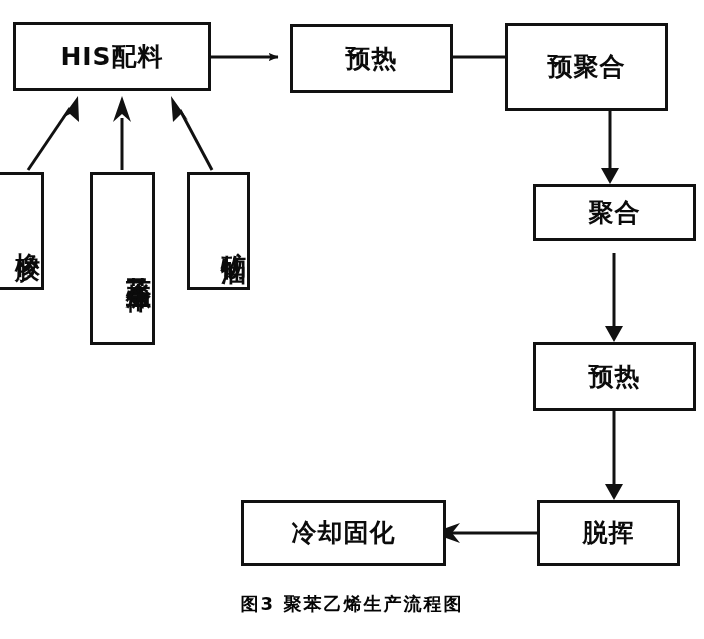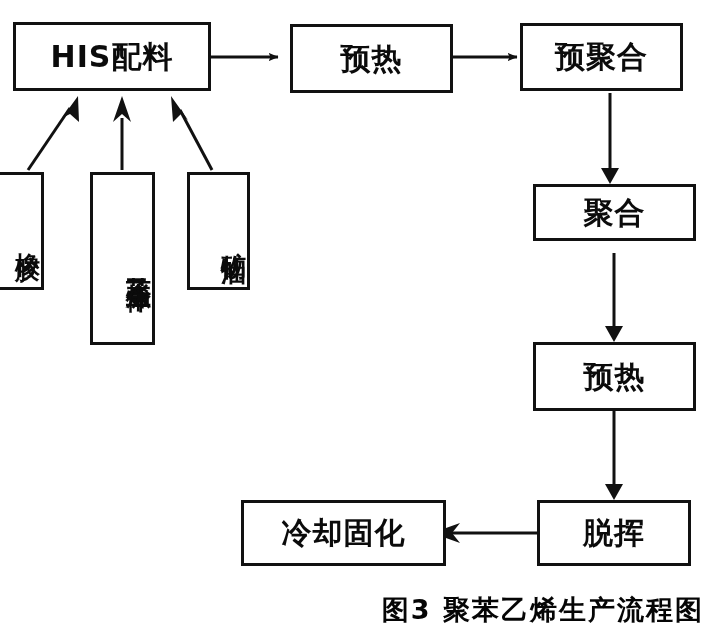--- a/index.html
+++ b/index.html
@@ -39,41 +39,41 @@
     font-weight: 600;
     color: #0b0b0b;
   }
 
   .node .node-label {
     display: block;
     padding: 0 4px;
   }
 
   
-  .node.h { font-size: 30px; }
+  .node.h { font-size: 25px; }
 
   
   .node.v {
     writing-mode: vertical-rl;
     text-orientation: upright;
     font-size: 25px;
     letter-spacing: 3px;
     padding-top: 10px;
     align-items: flex-start;
     justify-content: center;
   }
   .node.v .node-label { padding: 0; }
 
   
   #node-his-batch     { left: 13px;  top: 22px;  width: 198px; height: 69px; }
   #node-preheat-1     { left: 290px; top: 24px;  width: 163px; height: 69px; }
-  #node-prepoly       { left: 520px; top: 23px;  width: 163px; height: 68px; }
+  #node-prepoly       { left: 505px; top: 23px;  width: 163px; height: 88px; }
   #node-polymerize    { left: 533px; top: 184px; width: 163px; height: 57px; }
   #node-preheat-2     { left: 533px; top: 342px; width: 163px; height: 69px; }
-  #node-devolatilize  { left: 537px; top: 500px; width: 154px; height: 66px; }
+  #node-devolatilize  { left: 537px; top: 500px; width: 143px; height: 66px; }
   #node-cool-solidify { left: 226px; top: 500px; width: 205px; height: 66px; margin-left: 15px; }
 
   #node-rubber        { left: -18px; top: 172px; width: 62px;  height: 118px; }
   #node-styrene       { left: 90px;  top: 172px; width: 65px;  height: 173px; }
   #node-mineral-oil   { left: 187px; top: 172px; width: 63px;  height: 118px; }
 
   
   #connector-layer {
     position: absolute;
     left: 0;
@@ -82,22 +82,22 @@
     height: 639px;
     pointer-events: none;
   }
 
   
   #figure-caption {
     position: absolute;
     left: 0;
     top: 592px;
     width: 704px;
-    text-align: right;
-    font-size: 27px;
+    text-align: center;
+    font-size: 18px;
     font-weight: 700;
     letter-spacing: 2px;
     color: #050505;
   }
 </style>
 </head>
 <body>
 
 <div id="diagram-root">
 

